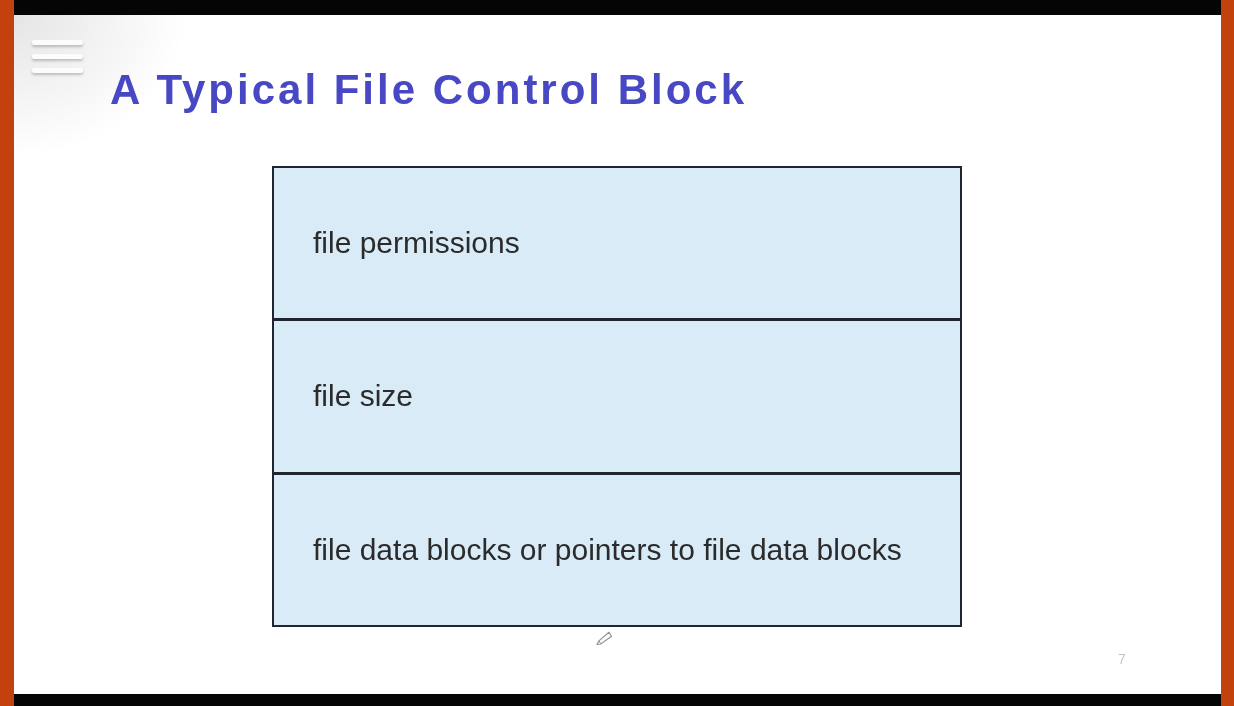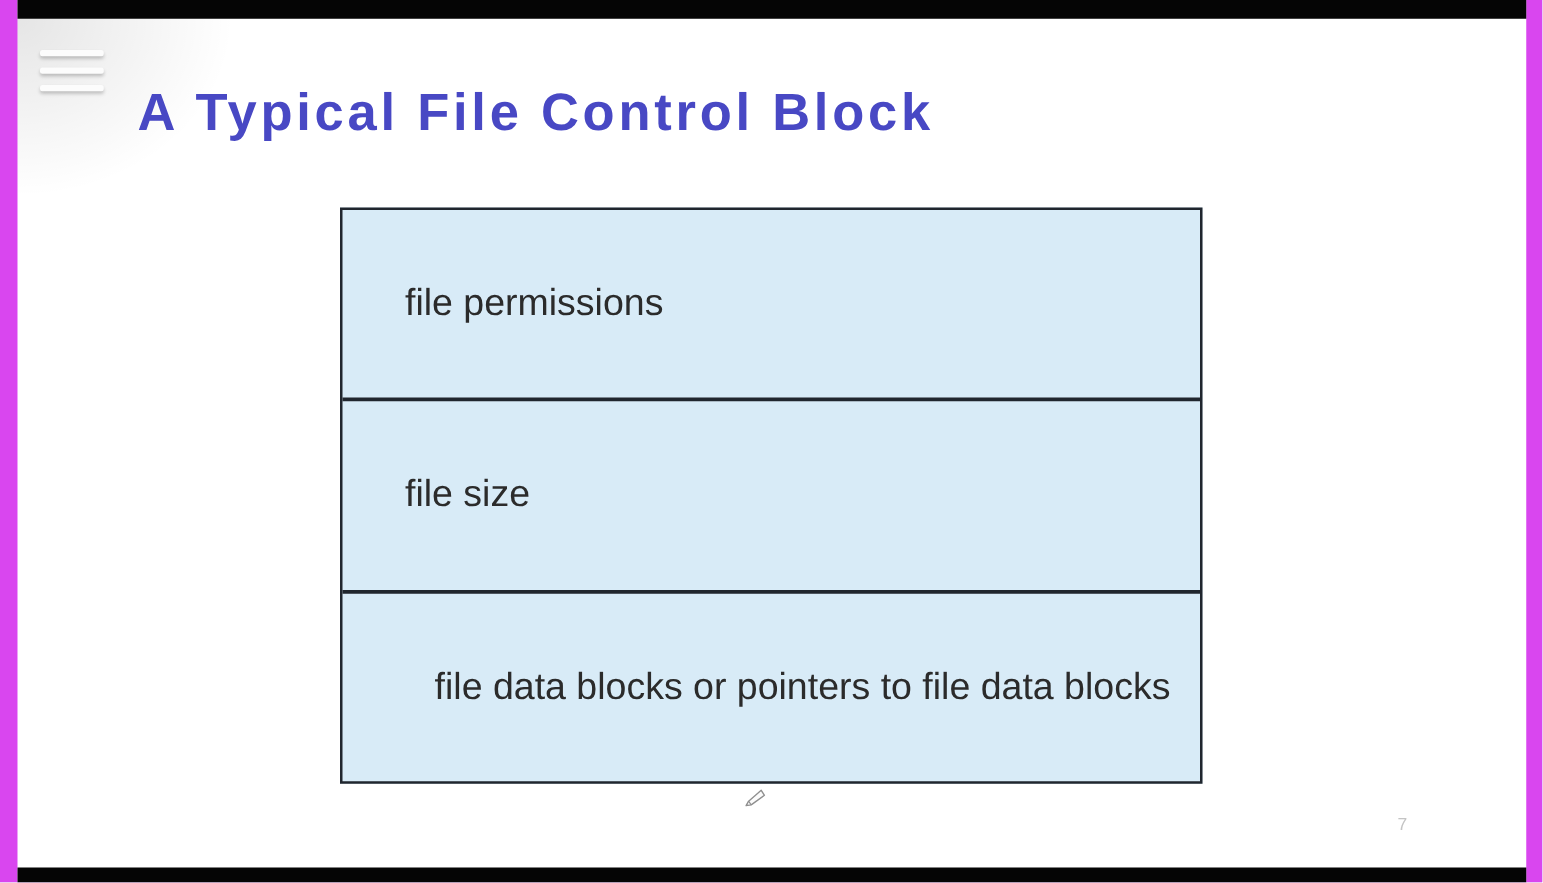--- a/index.html
+++ b/index.html
@@ -8,21 +8,21 @@
     width: 1234px;
     height: 706px;
     background: #f2f2f2;
     font-family: "Liberation Sans", sans-serif;
     overflow: hidden;
   }
   .app-background {
     position: relative;
     width: 1234px;
     height: 706px;
-    background: #d946ef;
+    background: #c2410c;
   }
   .slide-canvas {
     position: absolute;
     left: 14px;
     top: 0;
     width: 1207px;
     height: 706px;
     background: #ffffff;
   }
   
@@ -84,24 +84,24 @@
     box-sizing: border-box;
     border: 2px solid #20262e;
     background: #d8ebf7;
     display: flex;
     flex-direction: column;
   }
   .fcb-row {
     flex: 1;
     display: flex;
     align-items: center;
-    padding-left: 50px;
+    padding-left: 39px;
     border-bottom: 3px solid #20262e;
   }
-  .fcb-row:last-child { border-bottom: none; justify-content: center; }
+  .fcb-row:last-child { border-bottom: none; }
   .fcb-row-label {
     font-size: 30px;
     color: #2b2b2b;
     white-space: nowrap;
   }
 
   .pen-cursor-icon {
     position: absolute;
     left: 582px;
     top: 629px;

